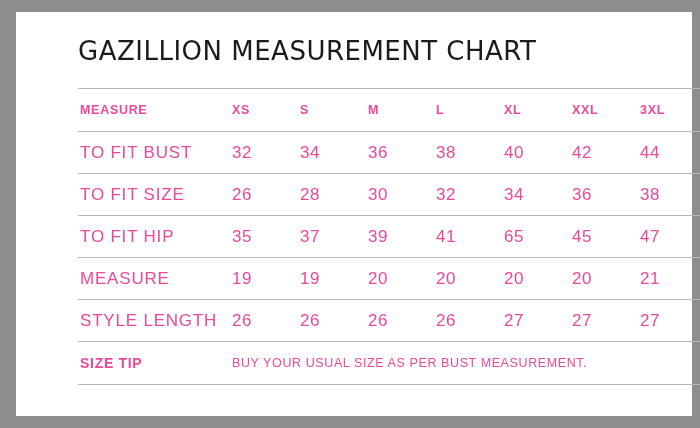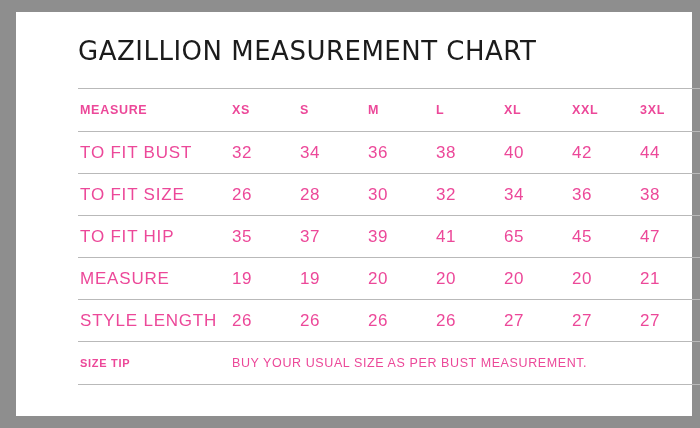--- a/index.html
+++ b/index.html
@@ -69,21 +69,21 @@
     padding-left: 2px !important;
   }
   .size-col {
     width: 68px;
   }
   .body-row td.measure-col {
     letter-spacing: 0.8px;
   }
   .tip-row td {
     height: 42px;
-    font-size: 11px;
+    font-size: 14px;
     font-weight: bold;
     letter-spacing: 0.7px;
     border-bottom: 1px solid #b9b9b9;
   }
   .tip-row td.tip-text {
     font-weight: 400;
     letter-spacing: 0.6px;
     font-size: 12.5px;
   }
 </style>

